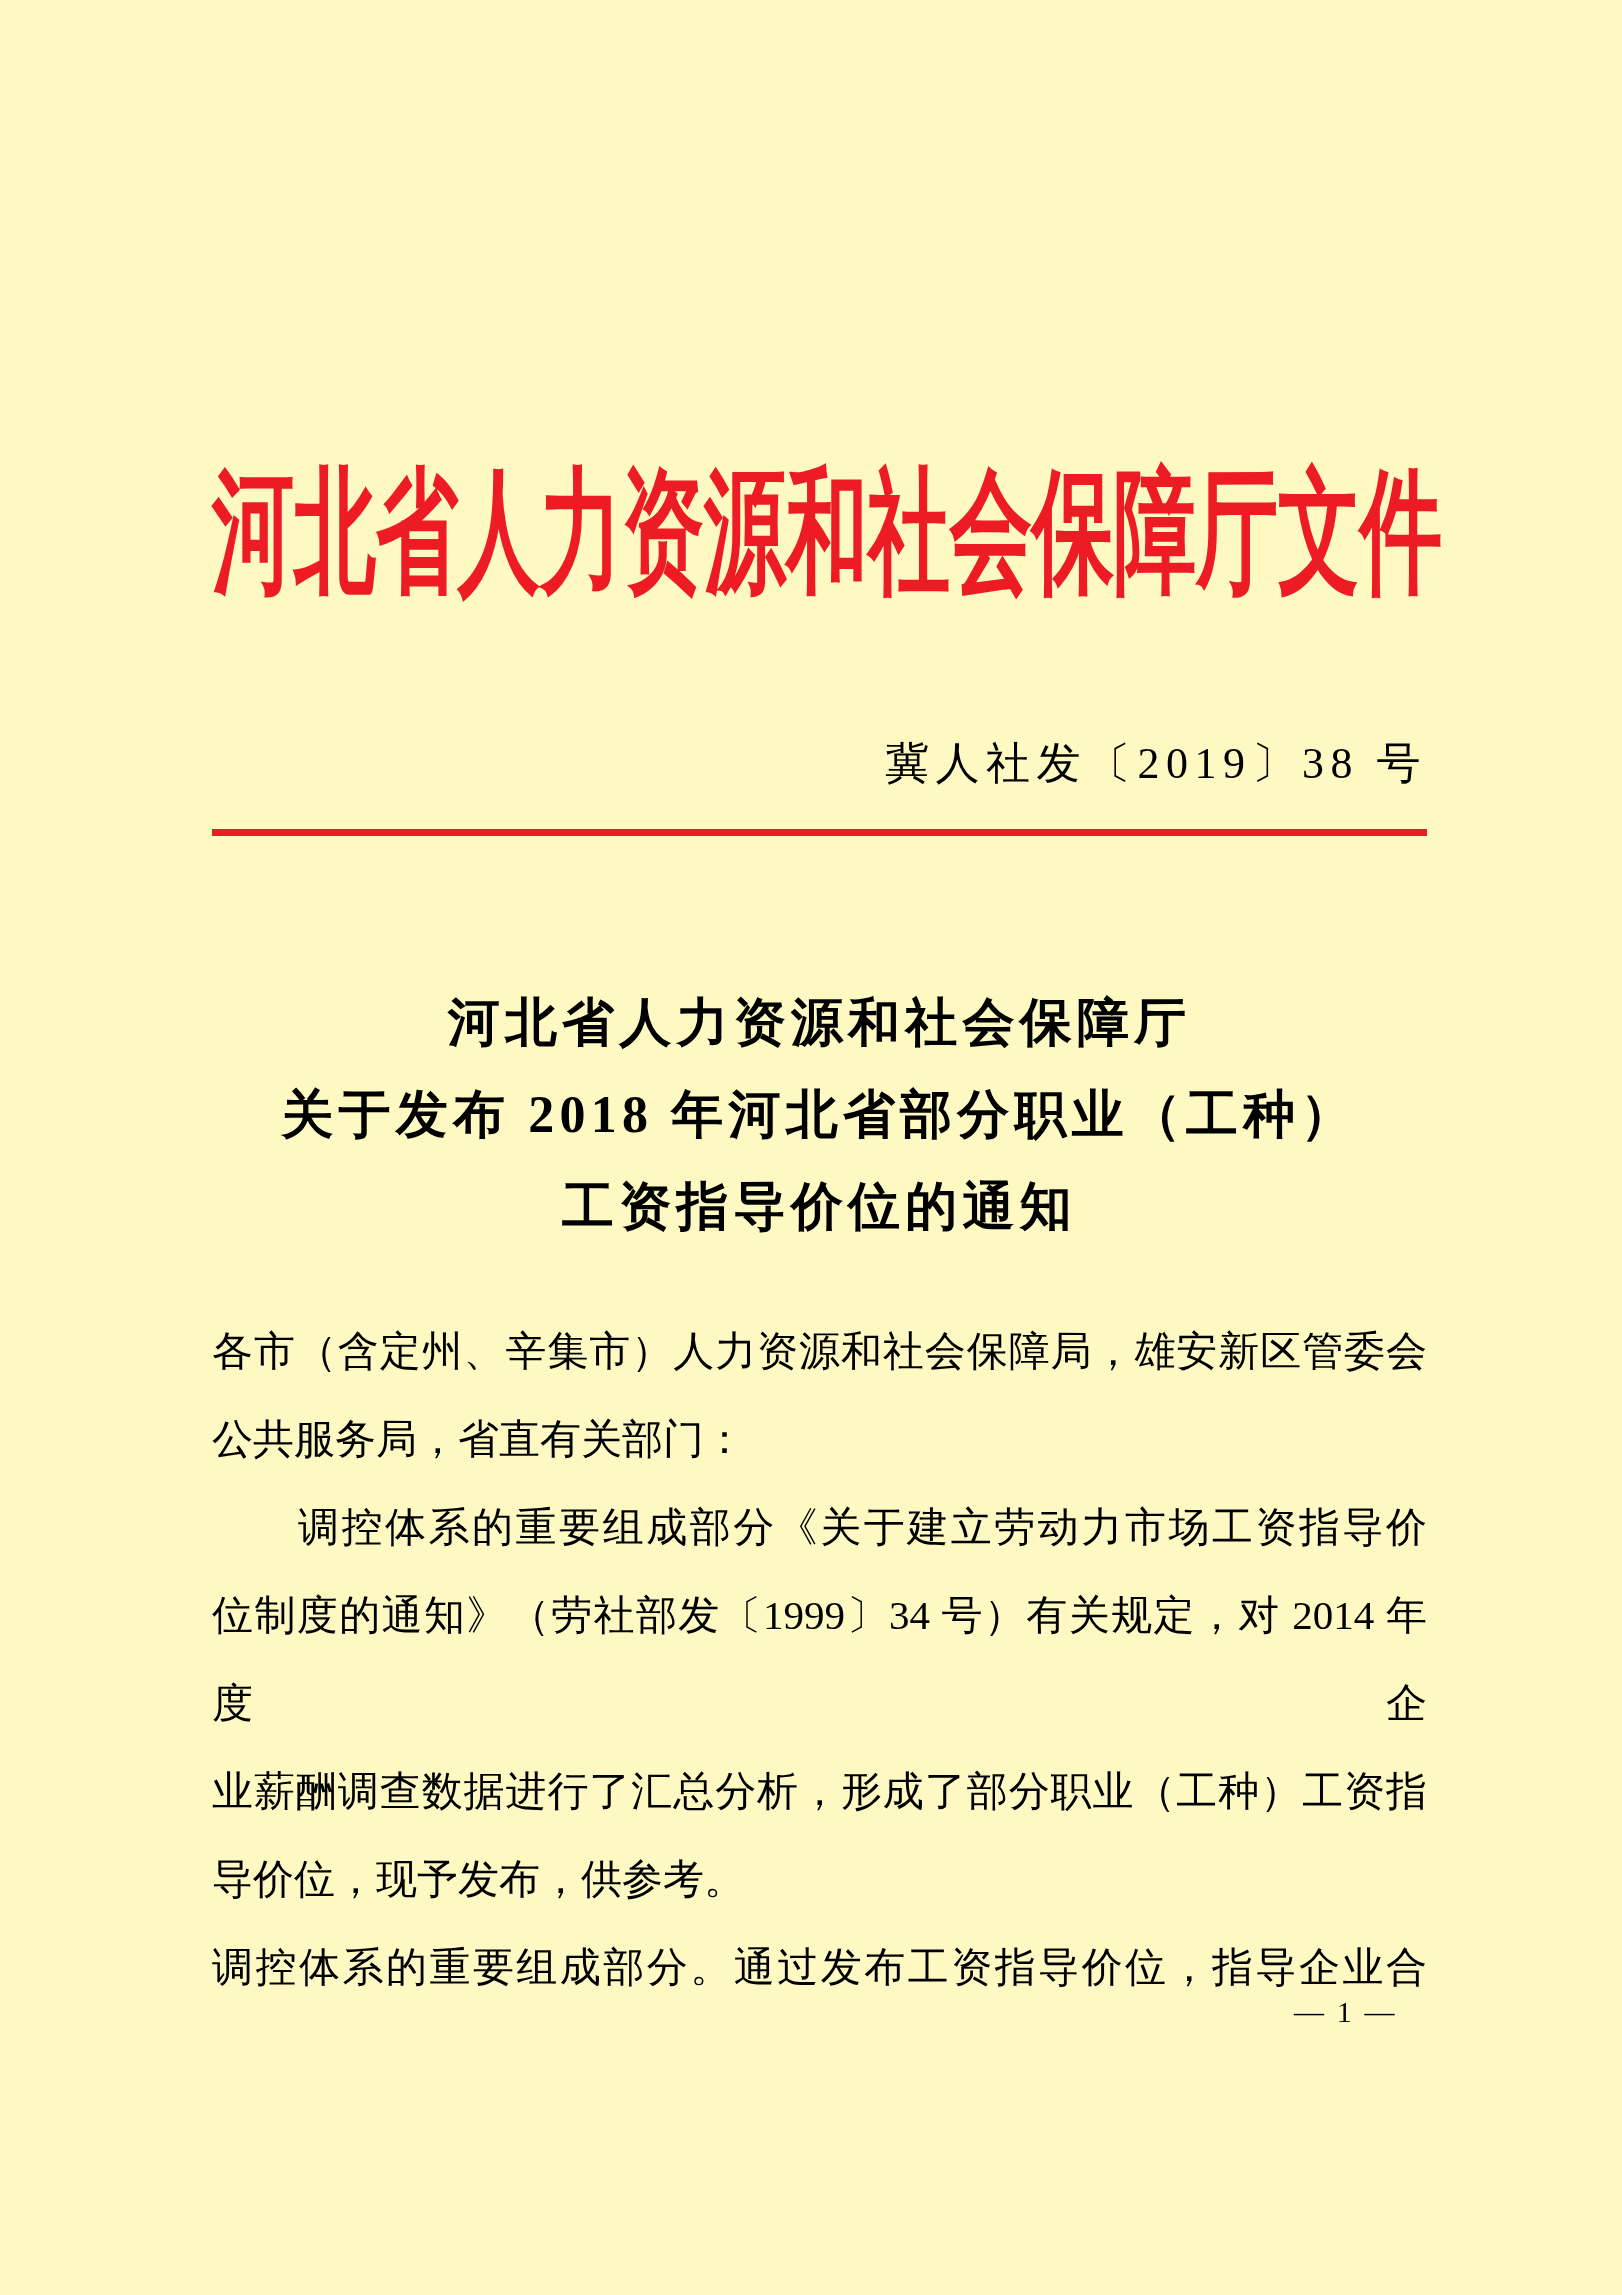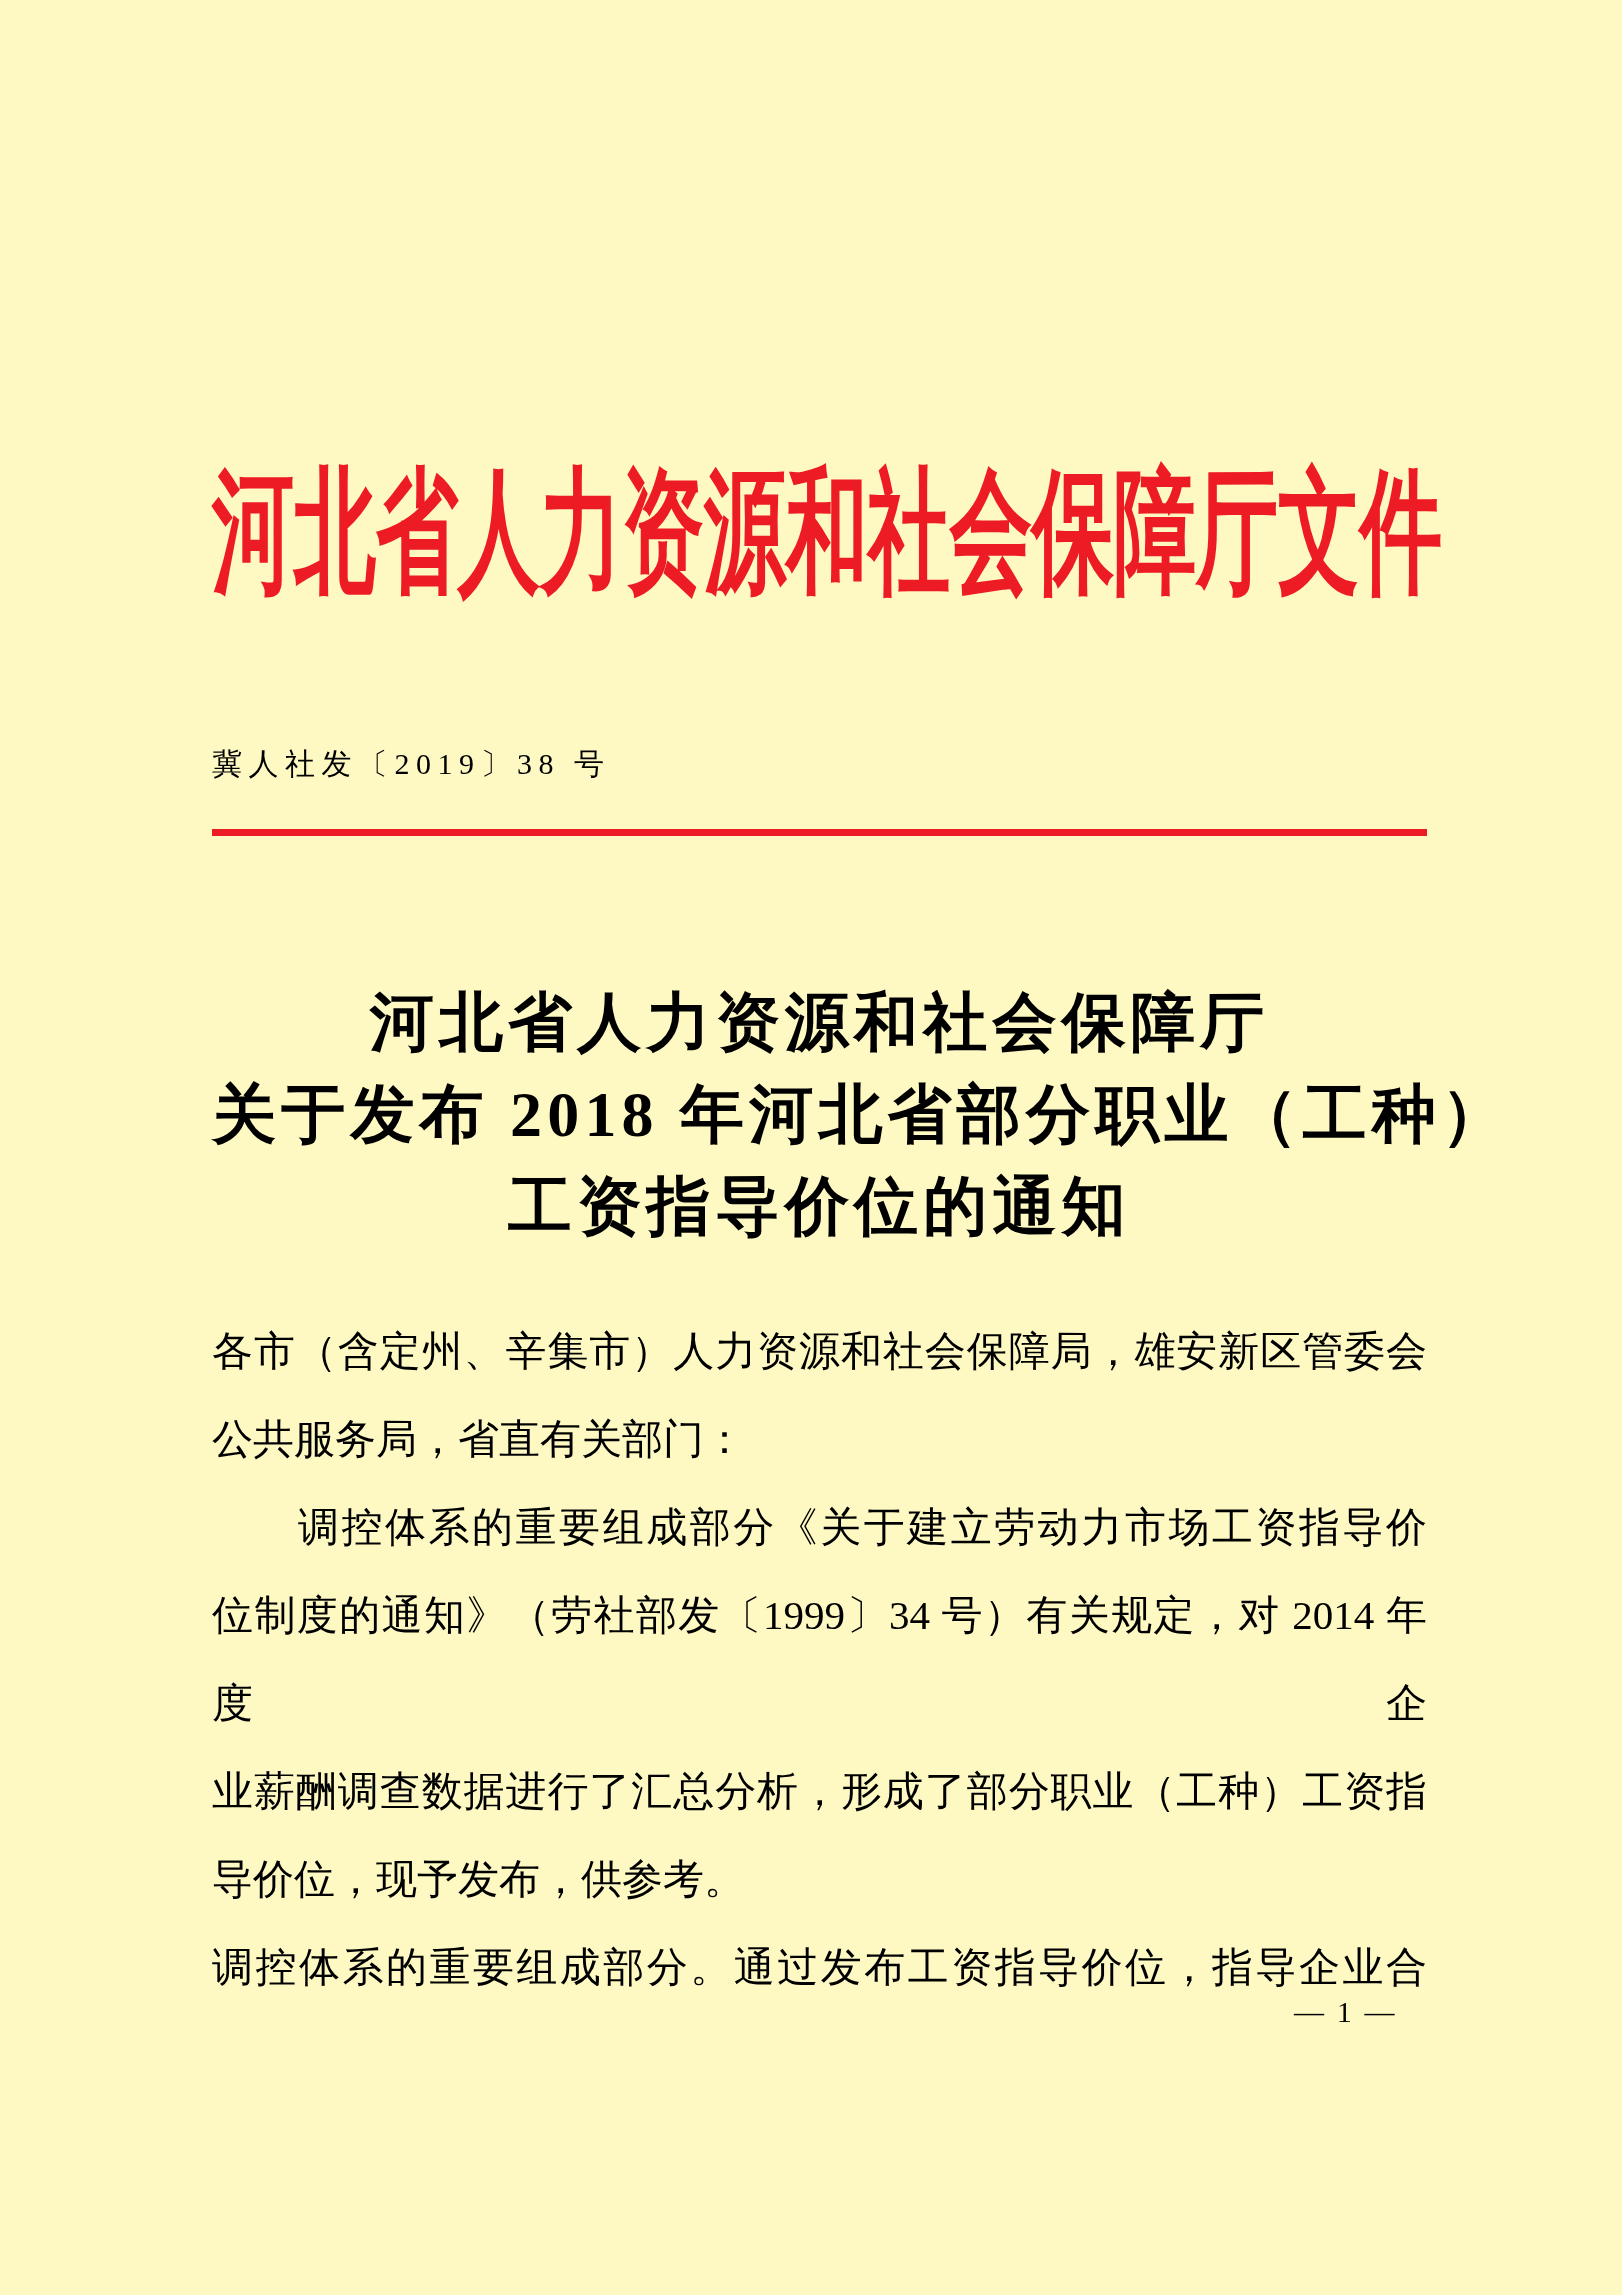--- a/index.html
+++ b/index.html
@@ -31,22 +31,22 @@
     transform: scaleY(1.65);
     transform-origin: top center;
     letter-spacing: 0;
   }
   
   .docnum {
     position: absolute;
     top: 744px;
     left: 212px;
     width: 1215px;
-    text-align: left;
-    font-size: 30px;
+    text-align: right;
+    font-size: 44px;
     line-height: 39px;
     letter-spacing: 6.5px;
     white-space: nowrap;
   }
   
   .redline {
     position: absolute;
     top: 829px;
     left: 212px;
     width: 1215px;
@@ -54,21 +54,21 @@
     background: var(--accent, #ed1c24);
   }
   
   .title {
     position: absolute;
     top: 977px;
     left: 212px;
     width: 1215px;
     text-align: center;
     font-weight: bold;
-    font-size: 64px;
+    font-size: 52px;
     letter-spacing: 5.2px;
   }
   .title-line {
     line-height: 92px;
     white-space: nowrap;
   }
   
   .bodytext {
     position: absolute;
     top: 1307px;

